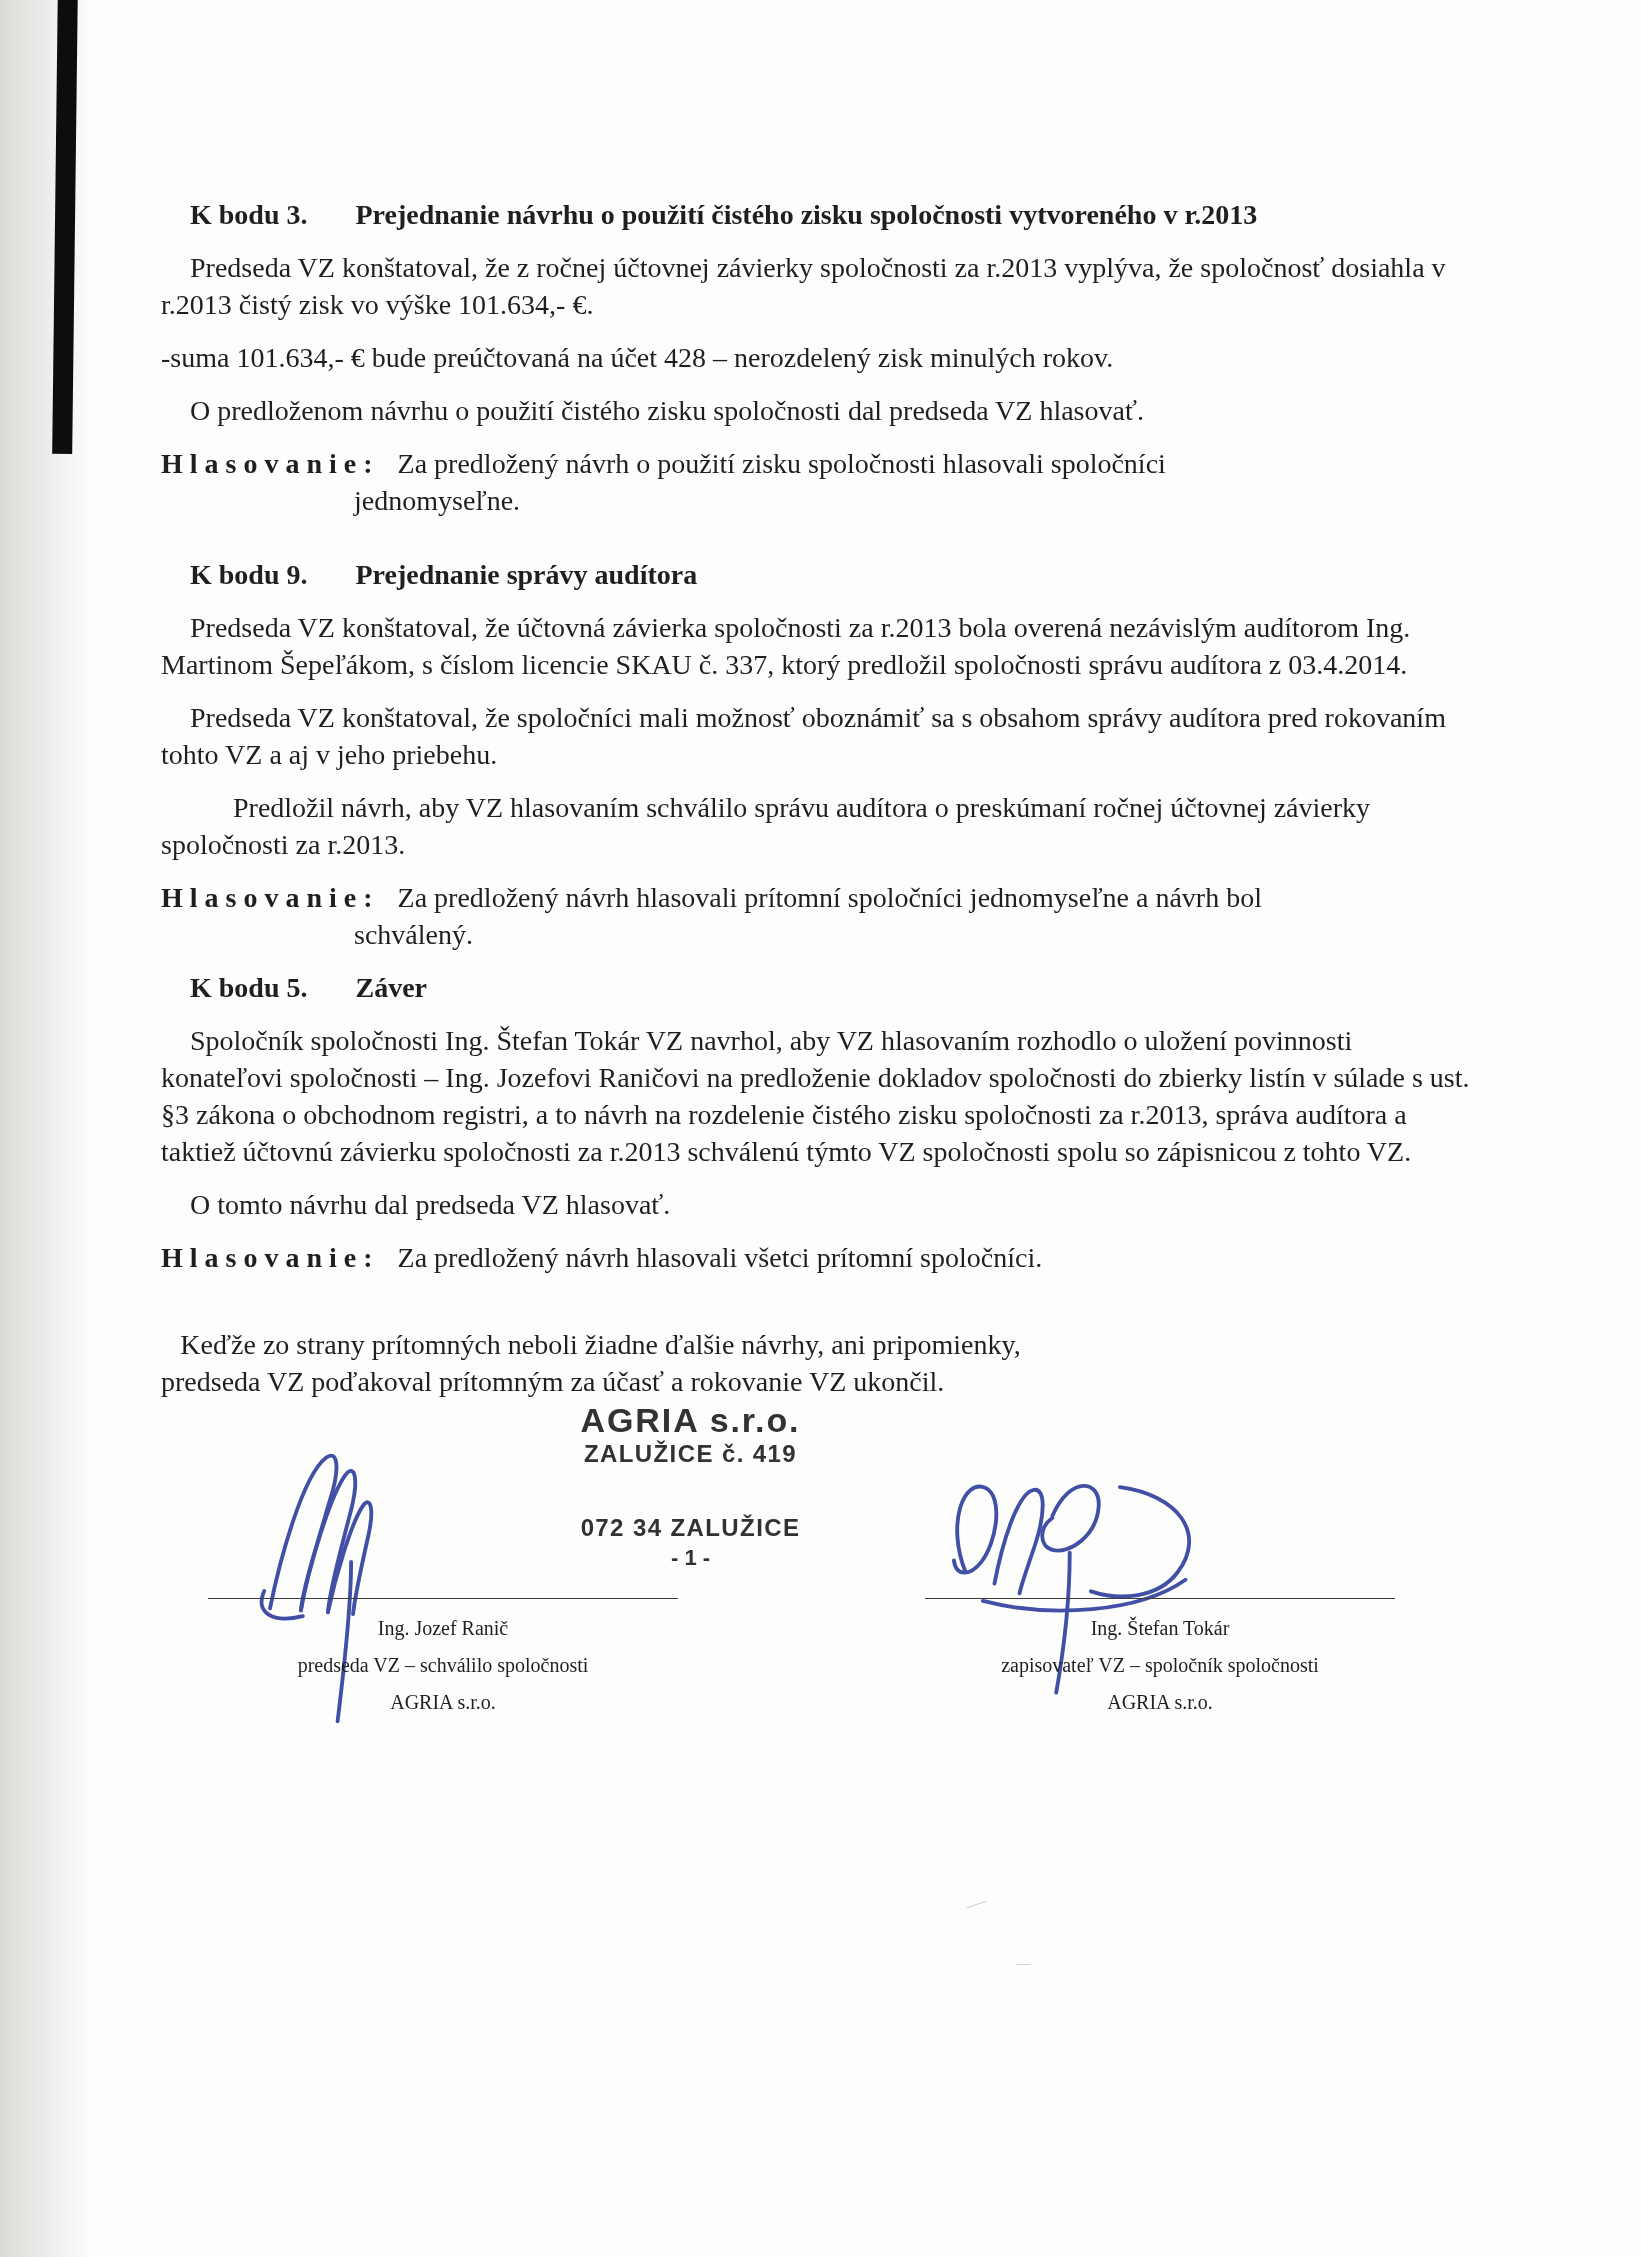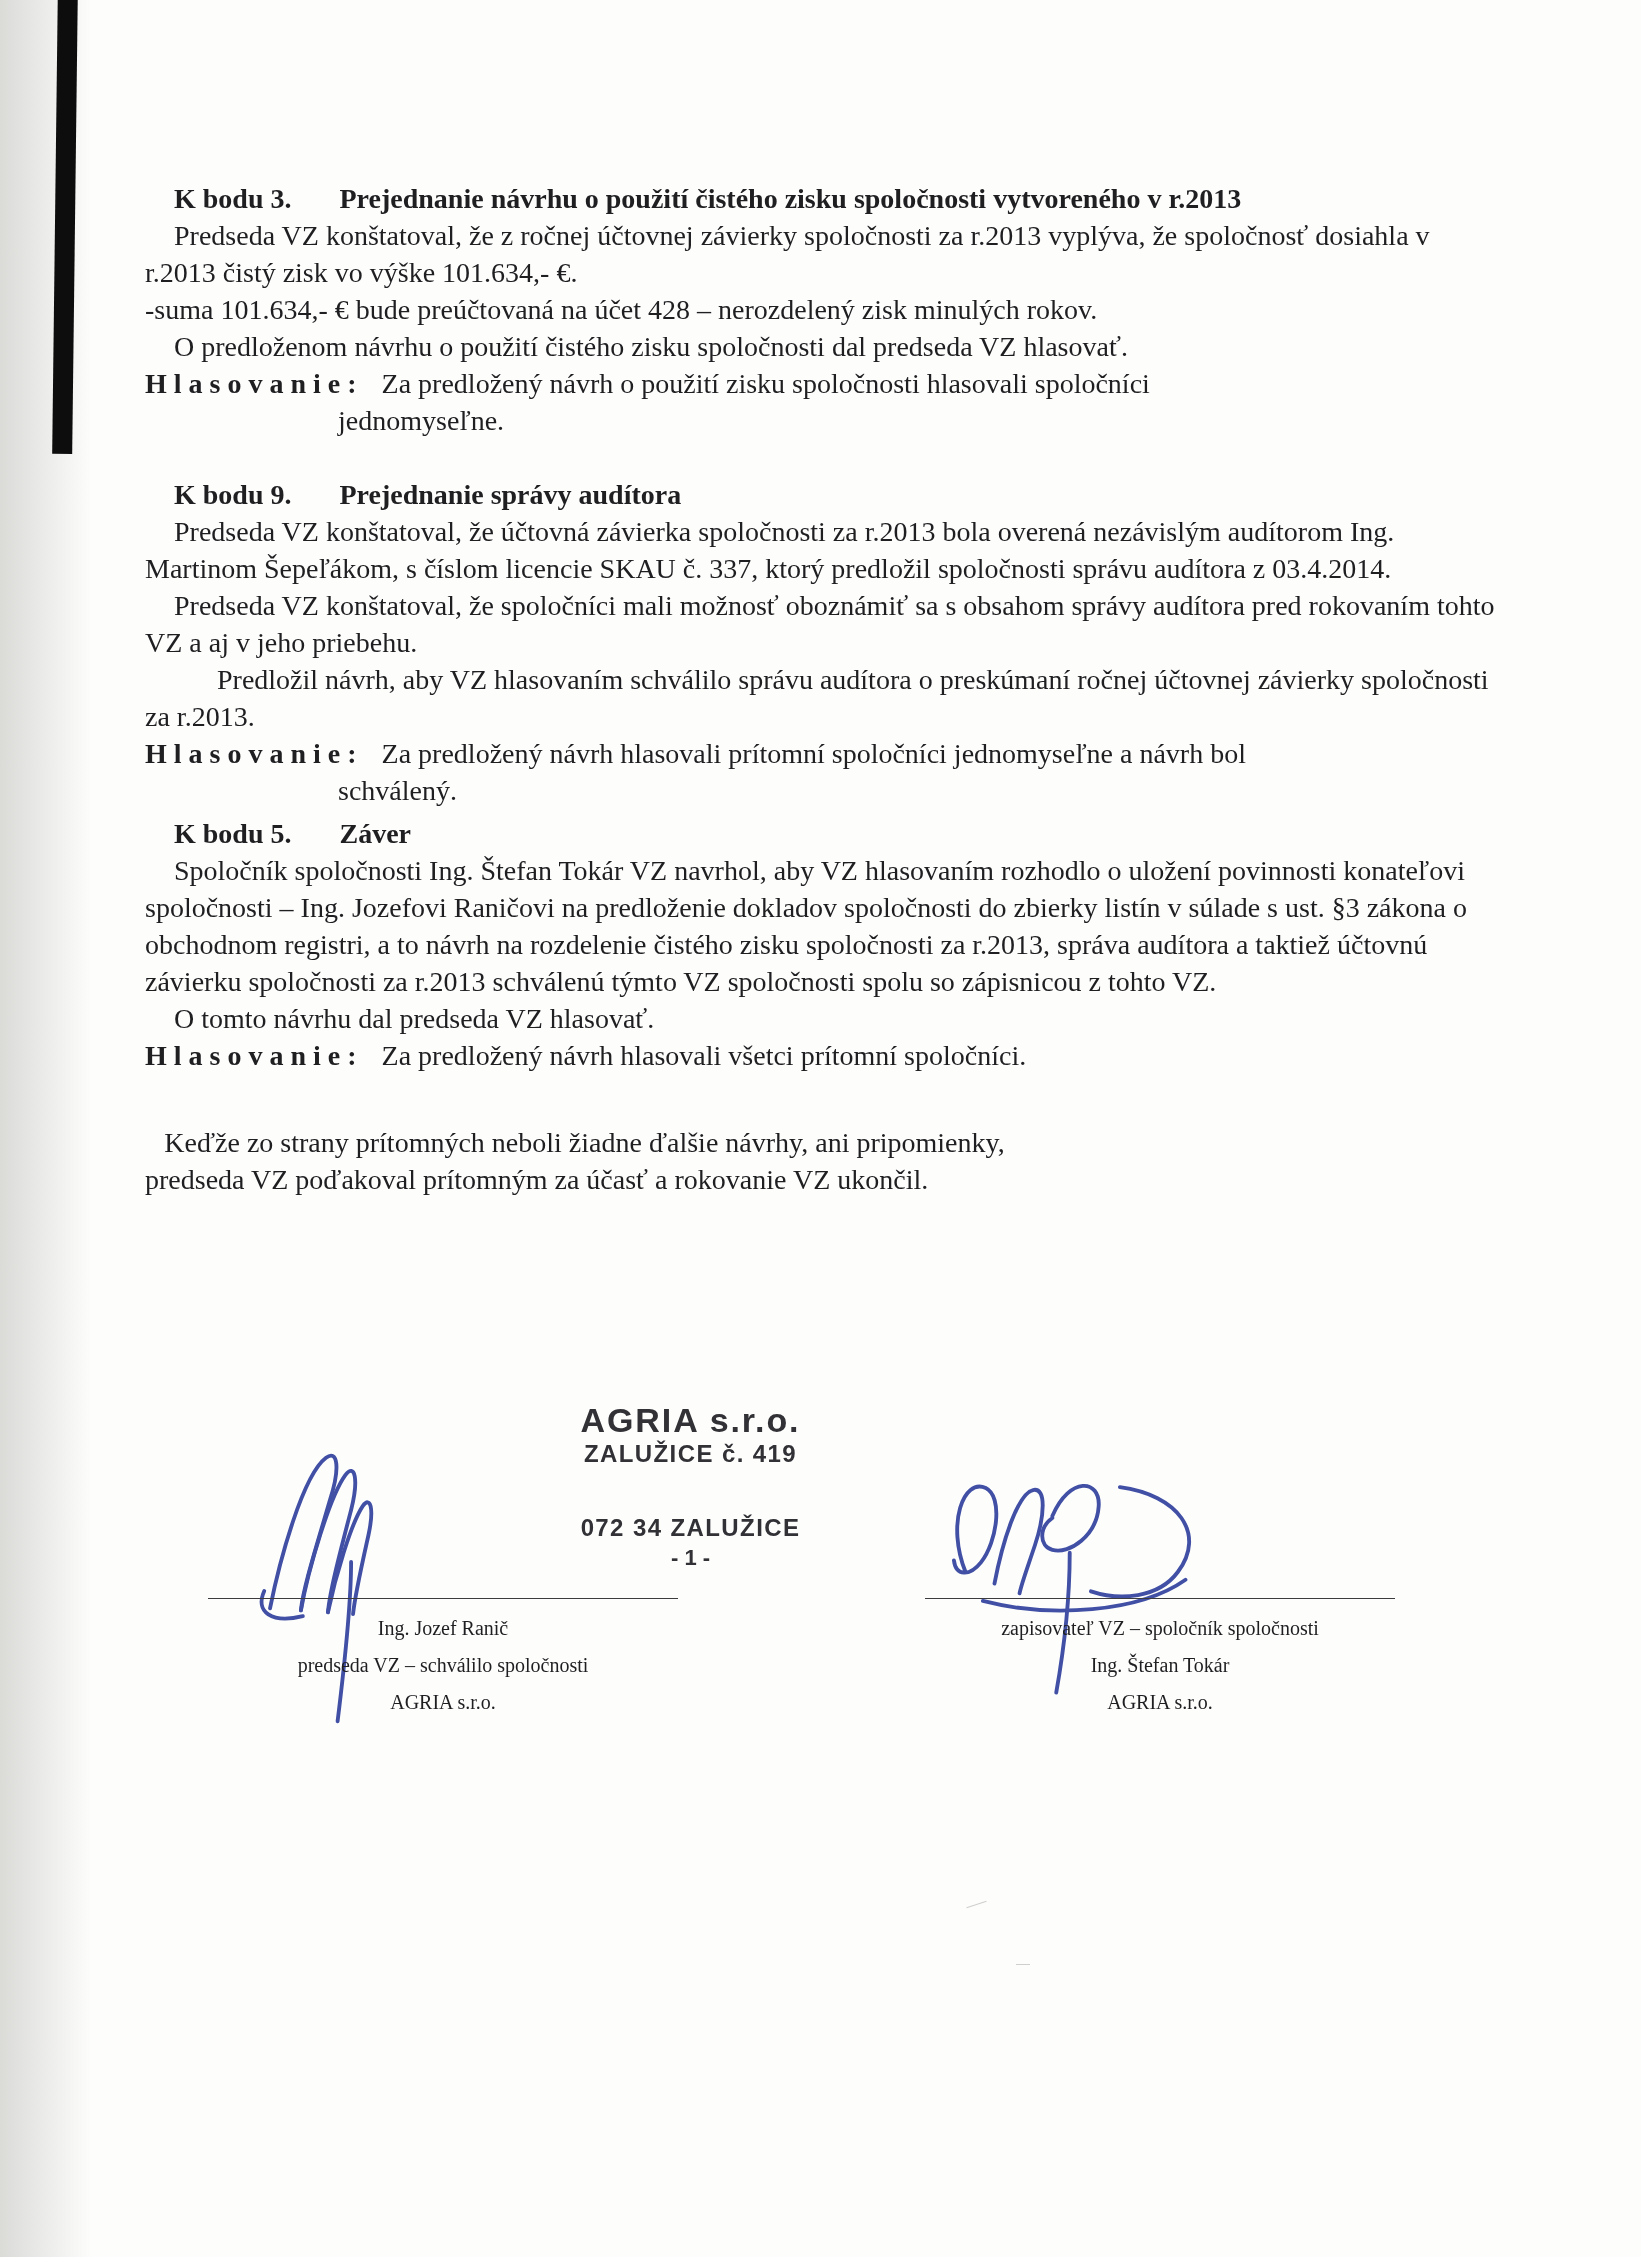--- a/index.html
+++ b/index.html
@@ -20,21 +20,21 @@
   .scan-strip {
     position:absolute; left:55px; top:-7.7px; width:20px; height:462px;
     background:#0d0d0d; transform:rotate(0.7deg);
   }
   .pencil-mark { position:absolute; border-top:1.9px solid rgba(120,120,120,0.35); }
   
   .content {
     position:absolute; top:180px; left:145px; width:1352px;
     font-size:28px; line-height:37px;
   }
-  p { margin:0; }
+  p { margin:16px; }
   .heading { font-weight:bold; text-indent:29px; }
   .heading .label { margin-right:48px; }
   .indent { text-indent:29px; }
   .indent-lg { text-indent:72px; }
   .noindent { text-indent:0; }
   .voting { padding-left:193px; text-indent:-193px; }
   .voting .vlabel { font-weight:bold; margin-right:25px; }
   .voting .vtext { white-space:pre-line; }
   .gap-lg { margin-top:37px; }
   .gap-sm { margin-top:5.8px; }
@@ -137,19 +137,19 @@
   <div class="sig-line sig-line-left"></div>
   <div class="sig-line sig-line-right"></div>
 
   <div class="sig-block sig-block-left">
     <div>Ing. Jozef Ranič</div>
     <div>predseda VZ – schválilo spoločnosti</div>
     <div>AGRIA s.r.o.</div>
   </div>
 
   <div class="sig-block sig-block-right">
+    <div>Ing. Štefan Tokár</div>
     <div>zapisovateľ VZ – spoločník spoločnosti</div>
-    <div>Ing. Štefan Tokár</div>
     <div>AGRIA s.r.o.</div>
   </div>
 
 </div>
 
 
 </body></html>

